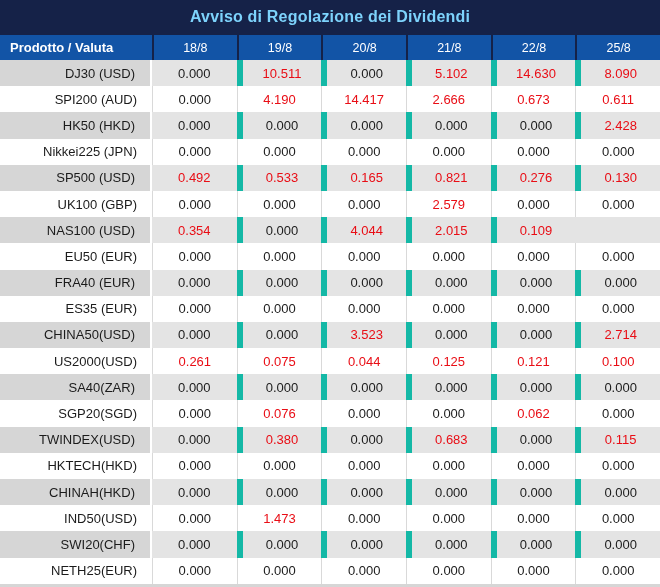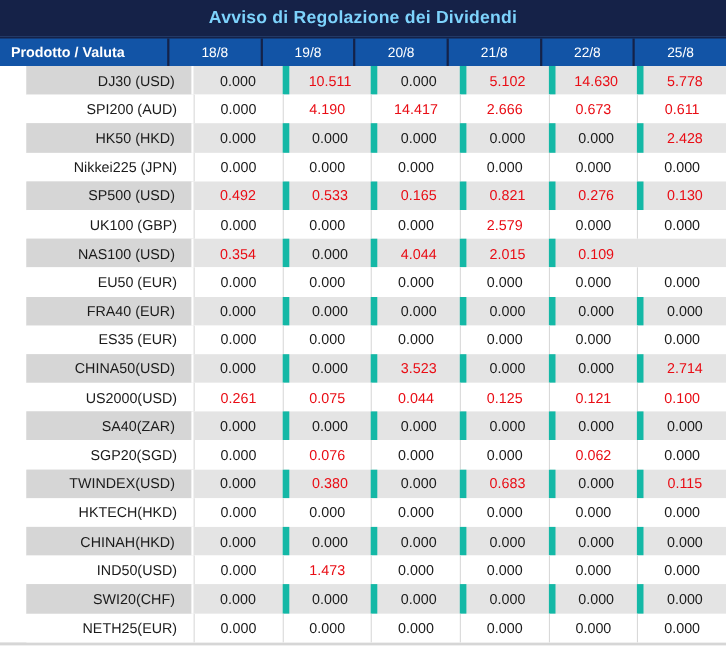--- a/index.html
+++ b/index.html
@@ -48,21 +48,20 @@
     font-size: 12.5px;
   }
   .rows {
     height: 524px;
     display: grid;
     grid-auto-rows: 26.2px;
   }
   .row {
     display: grid;
     grid-template-columns: 152px repeat(6, 1fr);
-    margin-left: 24px;
   }
   .row .cell {
     display: flex;
     align-items: center;
     font-size: 13px;
     color: var(--zero-text, #1b1b1b);
   }
   .row .product-cell {
     justify-content: flex-end;
     padding-right: 15px;
@@ -103,21 +102,21 @@
 
   <div class="rows" id="rows">
 
   <div class="row odd">
     <div class="cell product-cell">DJ30 (USD)</div>
   <div class="cell value-cell">0.000</div>
         <div class="cell value-cell nonzero">10.511</div>
         <div class="cell value-cell">0.000</div>
         <div class="cell value-cell nonzero">5.102</div>
         <div class="cell value-cell nonzero">14.630</div>
-        <div class="cell value-cell nonzero">5.778</div>
+        <div class="cell value-cell nonzero">8.090</div>
       </div>
       <div class="row even">
     <div class="cell product-cell">SPI200 (AUD)</div>
   <div class="cell value-cell">0.000</div>
         <div class="cell value-cell nonzero">4.190</div>
         <div class="cell value-cell nonzero">14.417</div>
         <div class="cell value-cell nonzero">2.666</div>
         <div class="cell value-cell nonzero">0.673</div>
         <div class="cell value-cell nonzero">0.611</div>
       </div>

